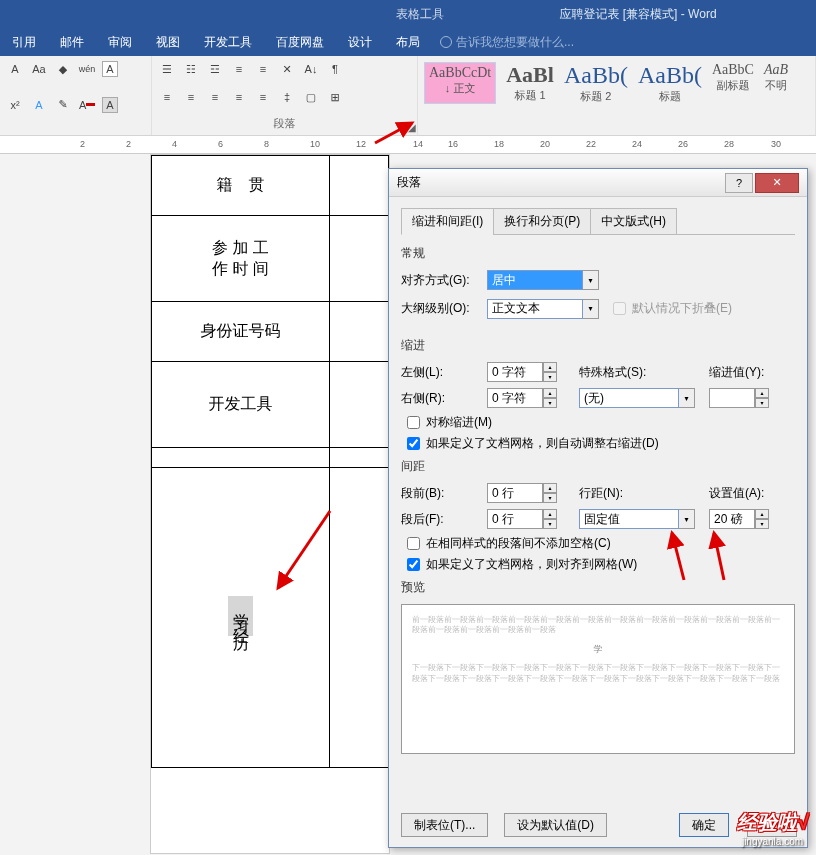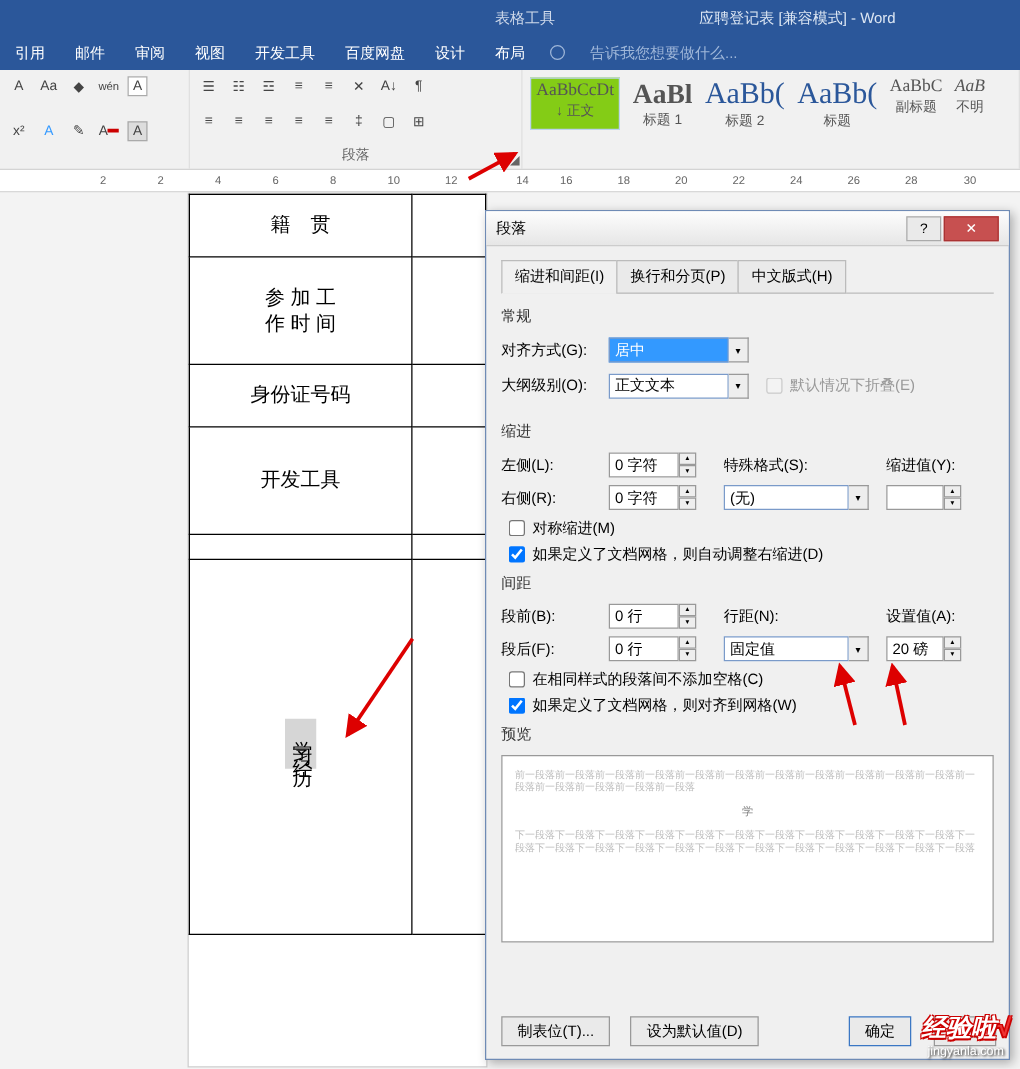--- a/index.html
+++ b/index.html
@@ -6,56 +6,56 @@
 body { background: #f3f3f3; width: 816px; height: 855px; overflow: hidden; position: relative; }
 
 
 .ribbon-top { background: #2b579a; height: 28px; display: flex; align-items: center; color: #fff; font-size: 12px; }
 .ribbon-top .title { margin-left: auto; margin-right: auto; color: #dce6f3; }
 .ribbon-top .spacer { width: 380px; }
 .ribbon-top .ctx-label { color: #cfd9ea; padding: 0 16px; }
 
 .ribbon-tabs { background: #2b579a; height: 28px; display: flex; align-items: center; color: #fff; font-size: 12px; }
 .ribbon-tabs .tab { padding: 6px 12px; cursor: pointer; }
-.ribbon-tabs .tell { color: #9fb7d9; margin-left: 8px; display: flex; align-items: center; gap: 20px; }
+.ribbon-tabs .tell { color: #9fb7d9; margin-left: 8px; display: flex; align-items: center; gap: 4px; }
 .ribbon-tabs .bulb { width: 12px; height: 12px; border-radius: 50%; border: 1px solid #9fb7d9; display: inline-block; }
 
 .ribbon-body { background: #f1f1f1; height: 80px; border-bottom: 1px solid #d4d4d4; display: flex; }
 .group { border-right: 1px solid #e0e0e0; padding: 4px 6px; display: flex; flex-direction: column; justify-content: space-between; }
 .group-label { font-size: 11px; color: #666; text-align: center; }
 .font-group { width: 152px; }
 .para-group { width: 266px; }
 .style-group { flex: 1; padding: 4px 0; }
 .icons-row { display: flex; gap: 6px; align-items: center; font-size: 13px; color: #444; }
 .icons-row .ic { width: 18px; height: 18px; display: inline-flex; align-items: center; justify-content: center; font-size: 11px; border: 1px solid transparent; }
 .icons-row .box { border: 1px solid #aaa; background: #fff; width: 16px; height: 16px; }
 .icons-row .clr { width: 14px; height: 3px; background: #c00; display: block; }
 
 .styles-row { display: flex; gap: 10px; padding: 2px 6px; }
 .style-item { text-align: center; font-size: 11px; color: #555; }
 .style-item .preview { font-family: "SimSun"; }
-.style-item.sel { border: 1px solid #bcd3ee; background: #84cc16; padding: 2px 4px; }
+.style-item.sel { border: 1px solid #bcd3ee; background: #f9a8d4; padding: 2px 4px; }
 .style-item .p1 { font-size: 14px; }
 .style-item .p2 { font-size: 22px; font-weight: bold; }
 .style-item .p3 { font-size: 24px; color: #2b579a; }
 
 .dialog-launcher { position: absolute; width: 12px; height: 12px; font-size: 10px; color: #666; }
 
 
 .ruler { background: #fff; height: 18px; border-bottom: 1px solid #ccc; font-size: 9px; color: #666; display: flex; align-items: center; padding-left: 80px; position: relative; }
 .ruler .num { position: absolute; bottom: 4px; }
 
 
 .doc-area { background: #f3f3f3; position: relative; height: 700px; }
 .page { position: absolute; left: 150px; top: 0; width: 240px; height: 700px; background: #fff; border: 1px solid #ccc; }
 .table { width: 100%; border-collapse: collapse; }
 .table td { border: 1px solid #000; padding: 0; text-align: center; font-size: 16px; font-family: "SimSun"; vertical-align: middle; }
 .table .label-cell { width: 180px; }
 .table .val-cell { width: 60px; }
-.table .tall { height: 50px; margin-top: 32px; }
+.table .tall { height: 60px; margin-top: 32px; }
 .table .taller { height: 86px; margin-left: 15px; }
 .table .huge { height: 300px; }
 .vtext { display: inline-block; writing-mode: vertical-rl; text-orientation: upright; letter-spacing: 8px; background: #d6d6d6; padding: 4px 2px; }
 
 
 .dialog { position: absolute; left: 388px; top: 168px; width: 420px; height: 680px; background: #f0f0f0; border: 1px solid #6f8bb5; box-shadow: 2px 2px 8px rgba(0,0,0,.3); font-size: 12px; }
 .dlg-title { background: linear-gradient(#fdfdfd,#e6e6e6); height: 28px; display: flex; align-items: center; padding: 0 8px; border-bottom: 1px solid #ccc; }
 .dlg-title .t { flex: 1; }
 .dlg-title .btn { width: 28px; height: 20px; display: inline-flex; align-items: center; justify-content: center; border: 1px solid #aaa; background: #eaeaea; margin-left: 2px; font-size: 11px; }
 .dlg-title .close { background: #c75050; color: #fff; width: 44px; border-color: #a33; }

